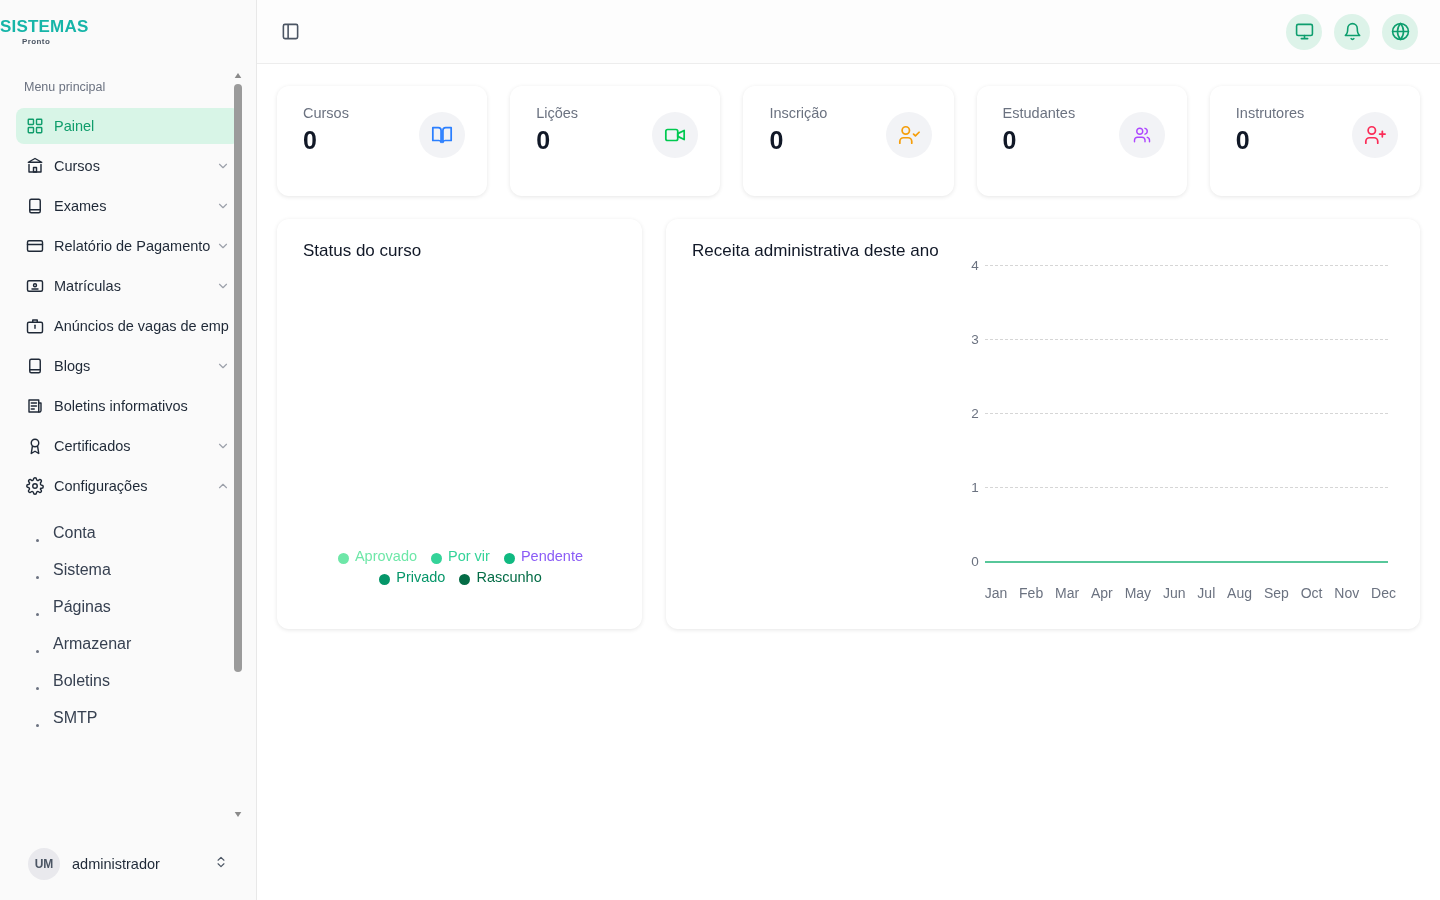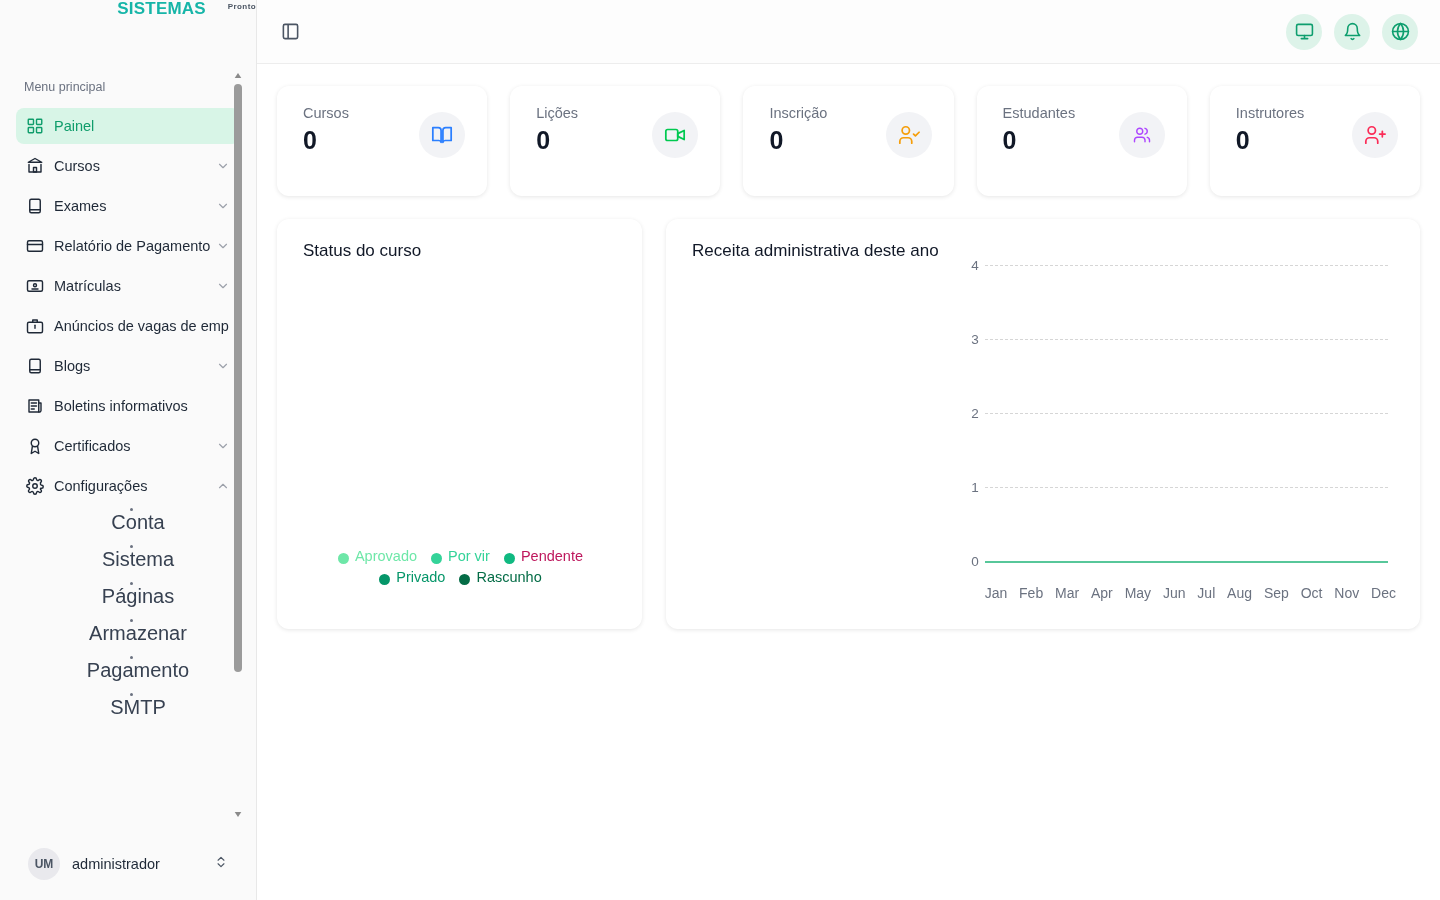--- a/index.html
+++ b/index.html
@@ -14,23 +14,22 @@
   
   .sidebar {
     width: 257px; height: 900px;
     background: #fafafa;
     border-right: 1px solid #e8e8e8;
     display: flex; flex-direction: column;
     position: relative;
   }
   .brand {
     height: 64px; flex: 0 0 64px;
-    display: flex; flex-direction: row;
-    justify-content: flex-end;
-    padding-left: 16px;
+    display: flex; flex-direction: column;
+    justify-content: center;
   }
   .brand-main {
     font-size: 17px; font-weight: 700; color: #16b5a8;
     letter-spacing: .2px; line-height: 1;
   }
   .brand-sub {
     font-size: 8px; font-weight: 700; color: #4b5563;
     letter-spacing: .4px; margin-top: 2px; padding-left: 22px;
   }
 
@@ -54,25 +53,25 @@
     font-size: 14.5px;
   }
   .nav-item.active { background: #d8f5e7; color: #0f9d6b; font-weight: 500; }
   .nav-item .ico { width: 18px; height: 18px; flex: 0 0 18px; margin-right: 10px;
                    display: flex; align-items: center; justify-content: center; }
   .nav-item .lbl { flex: 1 1 auto; white-space: nowrap; overflow: hidden; }
   .nav-item .chev { width: 14px; height: 14px; flex: 0 0 14px; opacity: .65; }
   .nav-item.active .ico svg { stroke: #0f9d6b; }
 
   .sub-item {
-    display: flex; align-items: center;
+    display: flex; align-items: flex-end;
     height: 34px; margin: 3px 16px 3px 16px;
     padding-left: 20px;
-    font-size: 20px; color: #374151;
-    cursor: pointer; border-radius: 8px; flex-direction: column;
+    font-size: 16px; color: #374151;
+    cursor: pointer; border-radius: 8px;
   }
   .sub-dot { width: 3px; height: 3px; border-radius: 50%; background: #6b7280;
              margin-right: 14px; flex: 0 0 3px; }
 
   .sb-track {
     position: absolute; right: 14px; top: 72px;
     width: 8px; bottom: 82px;
   }
   .sb-thumb {
     position: absolute; left: 0; top: 12px;
@@ -322,21 +321,21 @@
           <div class="sub-item">
             <span class="sub-dot"></span>
             <span>Páginas</span>
           </div>
           <div class="sub-item">
             <span class="sub-dot"></span>
             <span>Armazenar</span>
           </div>
           <div class="sub-item">
             <span class="sub-dot"></span>
-            <span>Pagamento</span>
+            <span>Boletins</span>
           </div>
           <div class="sub-item">
             <span class="sub-dot"></span>
             <span>SMTP</span>
           </div>
         </div>
     </div>
 
     <div class="sb-track">
       <div class="sb-arrow up">
@@ -474,21 +473,21 @@
                 <div class="legend-item">
                   <span class="legend-dot" style="background:#6ee7a8"></span>
                   <span style="color:#6ee7a8">Aprovado</span>
                 </div>
                 <div class="legend-item">
                   <span class="legend-dot" style="background:#34d399"></span>
                   <span style="color:#34d399">Por vir</span>
                 </div>
                 <div class="legend-item">
                   <span class="legend-dot" style="background:#10b981"></span>
-                  <span style="color:#be185d">Pendente</span>
+                  <span style="color:#8b5cf6">Pendente</span>
                 </div>
               </div>
               <div class="legend-row">
                 <div class="legend-item">
                   <span class="legend-dot" style="background:#059669"></span>
                   <span style="color:#059669">Privado</span>
                 </div>
                 <div class="legend-item">
                   <span class="legend-dot" style="background:#046c46"></span>
                   <span style="color:#046c46">Rascunho</span>

